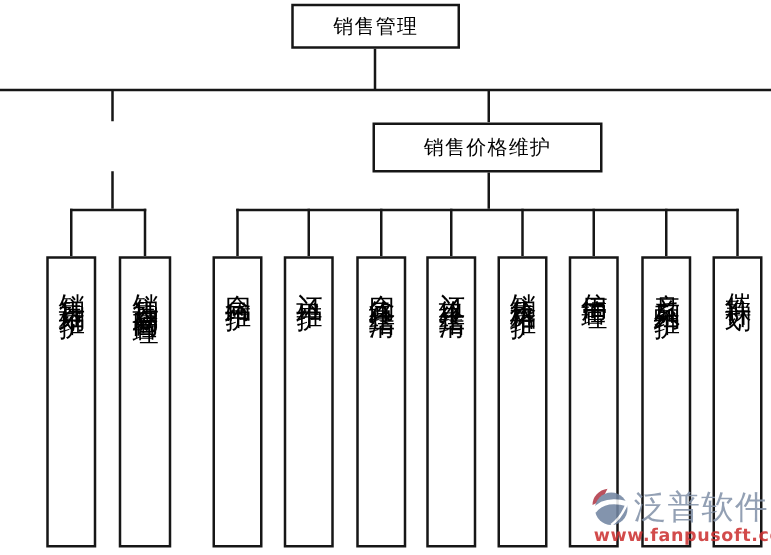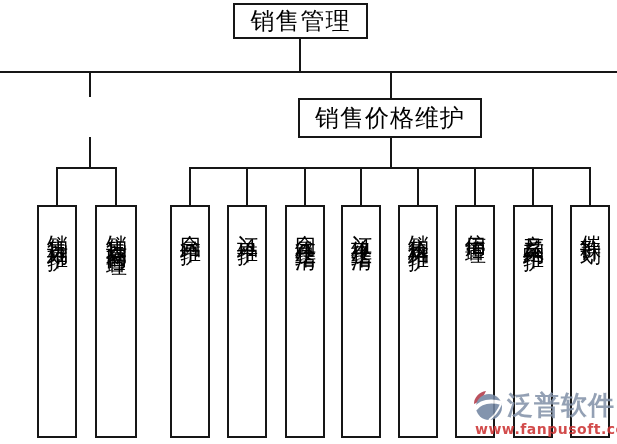--- a/index.html
+++ b/index.html
@@ -22,21 +22,21 @@
   .node {
     position: absolute;
     box-sizing: border-box;
     border: 2px solid var(--line, #161616);
     background: #ffffff;
     display: flex;
     align-items: center;
     justify-content: center;
   }
   .node.header span {
-    font-size: 24px;
+    font-size: 16px;
     letter-spacing: 1px;
     white-space: nowrap;
   }
   .node.leaf {
     align-items: flex-start;
     padding-top: 11px;
   }
   .vtext {
     writing-mode: vertical-lr;
     text-orientation: upright;
@@ -59,21 +59,21 @@
     opacity: 0.88;
     z-index: 5;
     font-family: "DejaVu Sans", "Liberation Sans", sans-serif;
   }
   .wm-row {
     display: flex;
     align-items: center;
   }
   .wm-brand {
     font-size: 26px;
-    font-weight: bold;
+    font-weight: normal;
     color: var(--wm-brand, #8594aa);
     letter-spacing: 1px;
     white-space: nowrap;
   }
   .wm-url {
     font-size: 14px;
     font-weight: bold;
     color: var(--wm-url, #cc3333);
     margin-top: -2px;
     margin-left: 4px;

